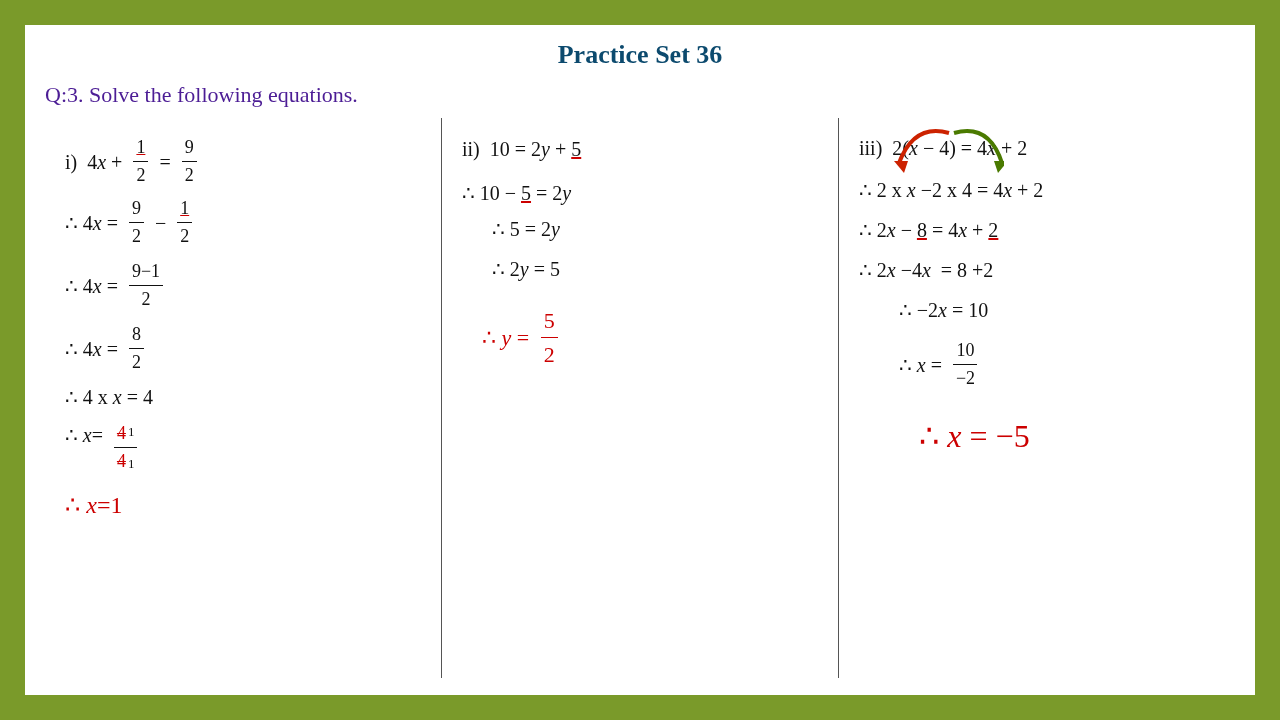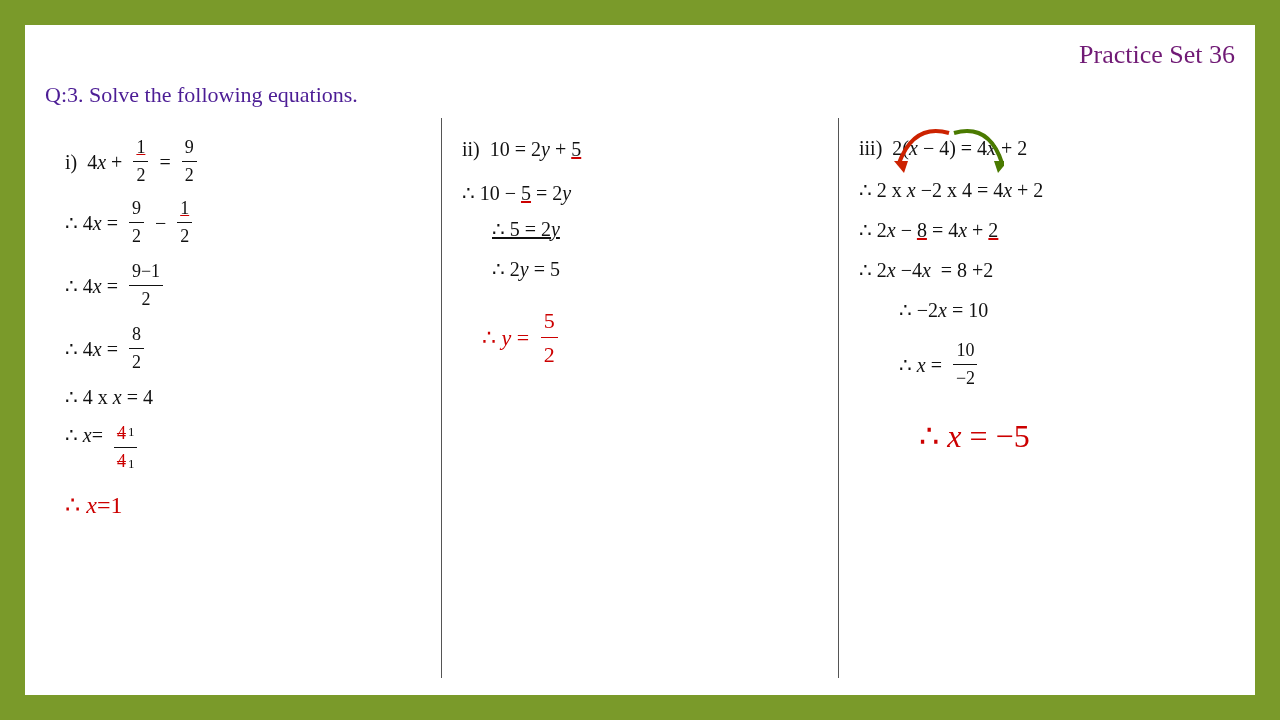--- a/index.html
+++ b/index.html
@@ -13,25 +13,25 @@
       font-family: "Times New Roman", Times, serif;
     }
     .main-container {
       background: white;
       width: 1230px;
       height: 670px;
       position: relative;
       padding: 15px 20px;
     }
     .title {
-      text-align: right;
+      text-align: center;
       font-size: 26px;
-      font-weight: normal;
+      font-weight: bold;
       margin-bottom: 12px;
-      color: #701a75;
+      color: #0c4a6e;
     }
     .question {
       font-size: 22px;
       color: #4c1d95;
       margin-bottom: 10px;
     }
     .columns {
       display: flex;
       flex-direction: row;
       height: calc(100% - 80px);
@@ -171,21 +171,21 @@
     <div class="col">
 
       <div class="math-line">
         <span>ii)&nbsp; 10 = 2<em>y</em> + <span class="underline-red">5</span></span>
       </div>
 
       <div class="math-line" style="margin-top:14px;">
         <span>∴ 10 − <span class="underline-red">5</span> = 2<em>y</em></span>
       </div>
 
-      <div class="math-line" style="padding-left:30px;text-decoration:underline;">
+      <div class="math-line" style="padding-left:30px;">
         <span>∴ 5 = 2<em>y</em></span>
       </div>
 
       <div class="math-line" style="margin-top:10px; padding-left:30px;">
         <span>∴ 2<em>y</em> = 5</span>
       </div>
 
       <div class="math-line" style="margin-top:20px; padding-left:20px;">
         <span class="red" style="font-size:22px;">∴ <em>y</em> =&nbsp;</span>
         <span class="fraction red" style="font-size:22px;">

